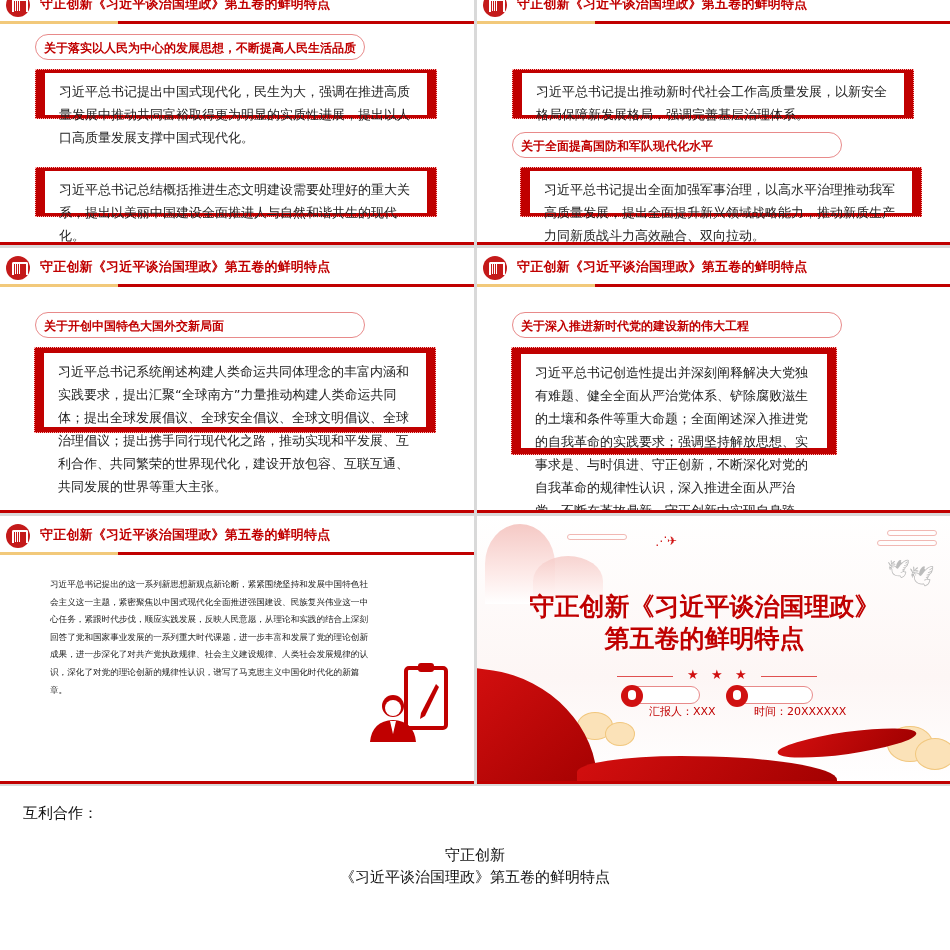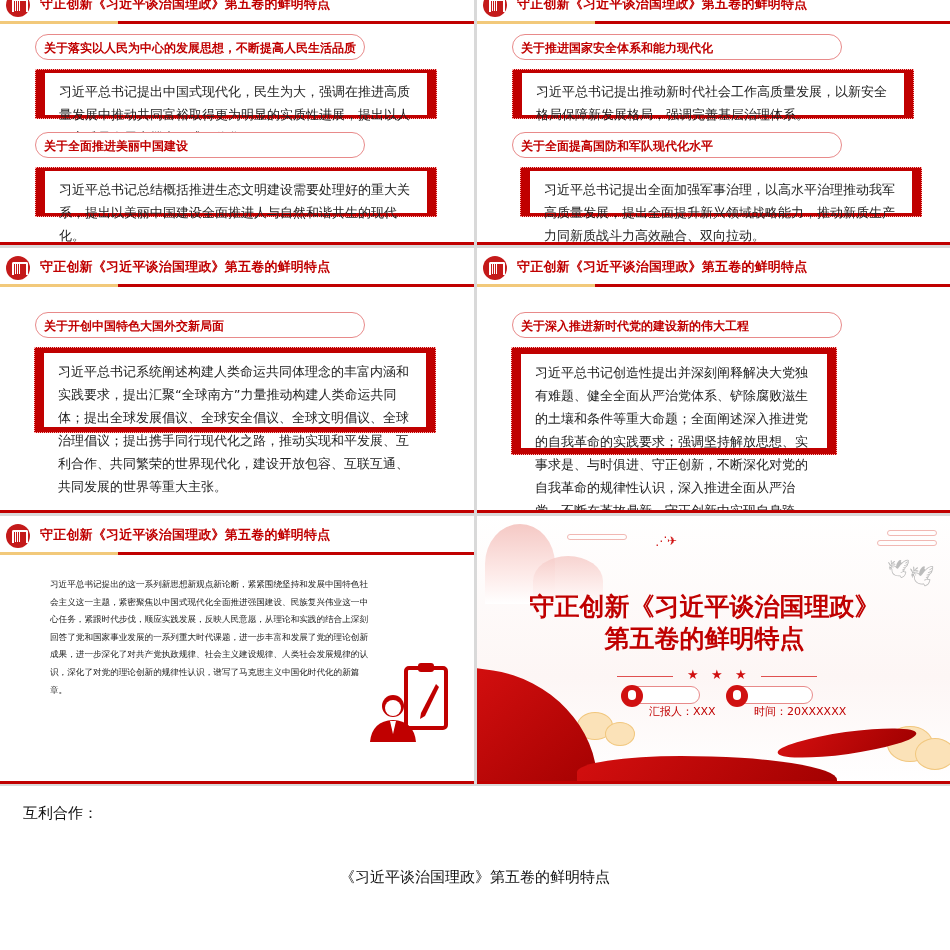--- a/index.html
+++ b/index.html
@@ -66,40 +66,34 @@
       <div class="line-red"></div>
     </div>
     <div class="pill" style="left:35px; top:49px; width:330px;">
       <span>关于落实以人民为中心的发展思想，不断提高人民生活品质</span>
     </div>
     <div class="box" style="left:35px; top:84px; width:402px; height:50px;">
       <div class="inner">
           <p>习近平总书记提出中国式现代化，民生为大，强调在推进高质量发展中推动共同富裕取得更为明显的实质性进展，提出以人口高质量发展支撑中国式现代化。</p>
         </div>
     </div>
-    <div class="pill" style="left:35px; top:147px; width:330px;">
-      <span>关于全面推进美丽中国建设</span>
-    </div>
     <div class="box" style="left:35px; top:182px; width:402px; height:50px;">
       <div class="inner">
           <p>习近平总书记总结概括推进生态文明建设需要处理好的重大关系，提出以美丽中国建设全面推进人与自然和谐共生的现代化。</p>
         </div>
     </div>
     <div class="bottom-bar"></div>
   </div>
 
   <div class="slide" style="left:477px; top:-15px; width:473px; height:260px;">
     <div class="hdr">
       <div class="logo"></div>
       <div class="title">守正创新《习近平谈治国理政》第五卷的鲜明特点</div>
       <div class="line-gold"></div>
       <div class="line-red"></div>
-    </div>
-    <div class="pill" style="left:35px; top:49px; width:330px;">
-      <span>关于推进国家安全体系和能力现代化</span>
     </div>
     <div class="box" style="left:35px; top:84px; width:402px; height:50px;">
       <div class="inner">
           <p>习近平总书记提出推动新时代社会工作高质量发展，以新安全格局保障新发展格局，强调完善基层治理体系。</p>
         </div>
     </div>
     <div class="pill" style="left:35px; top:147px; width:330px;">
       <span>关于全面提高国防和军队现代化水平</span>
     </div>
     <div class="box" style="left:43px; top:182px; width:402px; height:50px;padding-left:32px;">
@@ -203,14 +197,15 @@
     <div class="cloud" style="left:438px; top:222px; width:40px; height:32px;"></div>
     <div class="ribbon" style="left:-10px; top:160px; width:130px; height:120px; border-radius:0 80% 0 0; transform:skewY(8deg);"></div>
     <div class="ribbon" style="left:100px; top:240px; width:260px; height:40px; border-radius:40% 60% 0 0;"></div>
     <div class="ribbon" style="left:300px; top:216px; width:140px; height:22px; border-radius:50%; transform:rotate(-8deg);"></div>
     <div class="bottom-bar"></div>
   </div>
 </div>
 
 <div class="doc">
   <div class="label">互利合作：</div>
+  <div class="t1">守正创新</div>
   <div class="t2">《习近平谈治国理政》第五卷的鲜明特点</div>
 </div>
 
 </body></html>

